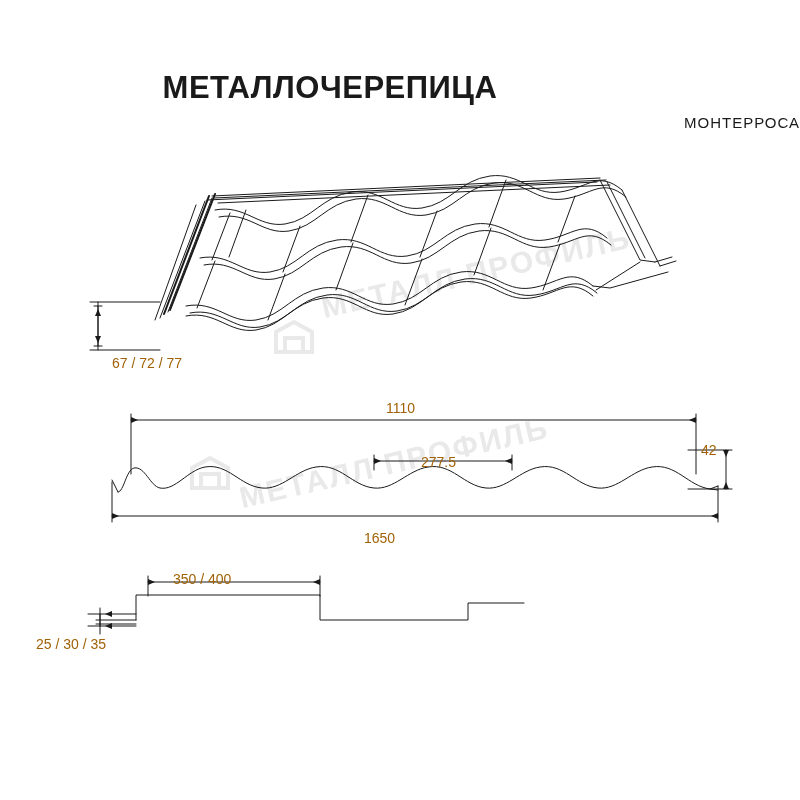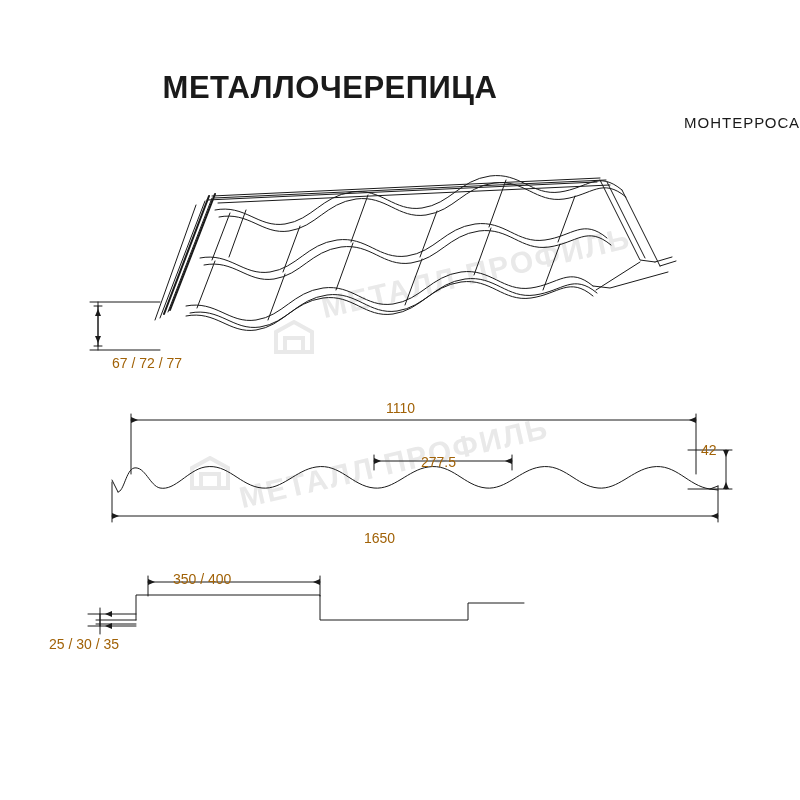--- a/index.html
+++ b/index.html
@@ -48,21 +48,21 @@
     font-size: 14px;
     color: #a16207;
     white-space: nowrap;
   }
   .lbl-height-front { left: 112px; top: 355px; }
   .lbl-width-useful { left: 372px; top: 400px; margin-left: 14px; }
   .lbl-wave-pitch  { left: 421px; top: 454px; }
   .lbl-wave-height { left: 701px; top: 442px; }
   .lbl-width-total { left: 364px; top: 530px; }
   .lbl-step        { left: 173px; top: 563px; margin-top: 8px; }
-  .lbl-step-height { left: 49px; top: 636px; }
+  .lbl-step-height { left: 36px; top: 636px; }
 
   .wm {
     position: absolute;
     color: #e9e9e9;
     font-weight: bold;
     letter-spacing: 2px;
     white-space: nowrap;
     user-select: none;
   }
   .wm1 { left: 318px; top: 256px; font-size: 30px; transform: rotate(-13deg); }

